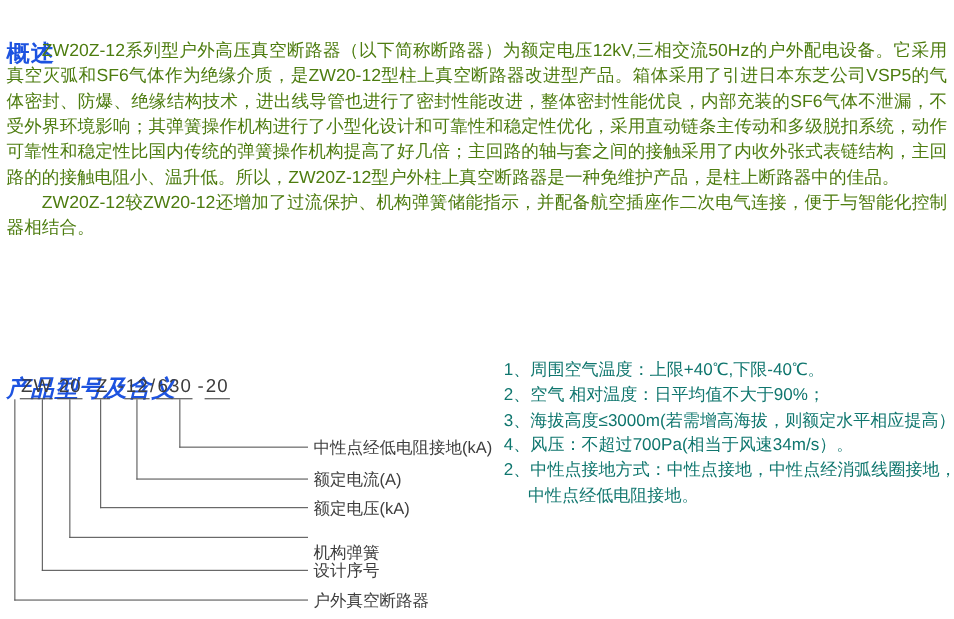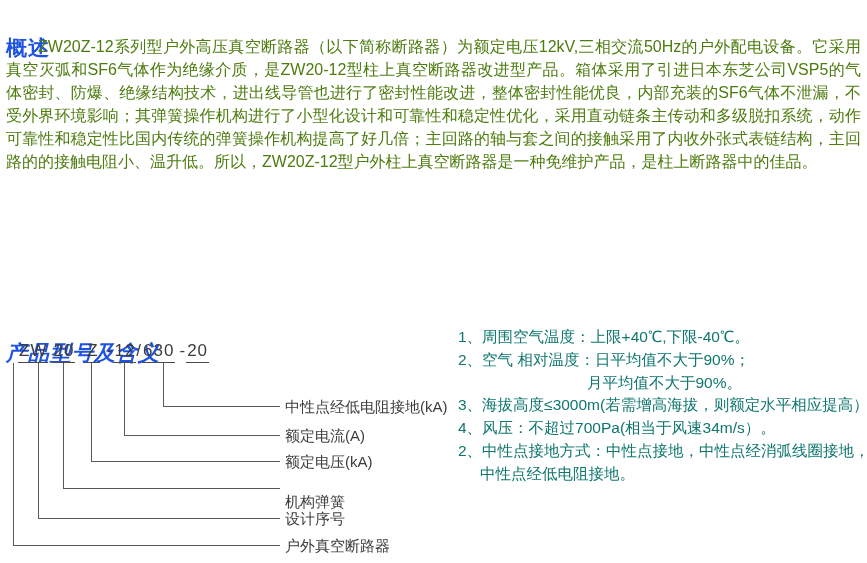--- a/index.html
+++ b/index.html
@@ -50,20 +50,21 @@
 </style>
 </head>
 <body>
 
 <div class="page">
 
   <h1 class="sec-title">概述</h1>
 
   <div class="text-block">
     <p>ZW20Z-12系列型户外高压真空断路器（以下简称断路器）为额定电压12kV,三相交流50Hz的户外配电设备。它采用真空灭弧和SF6气体作为绝缘介质，是ZW20-12型柱上真空断路器改进型产品。箱体采用了引进日本东芝公司VSP5的气体密封、防爆、绝缘结构技术，进出线导管也进行了密封性能改进，整体密封性能优良，内部充装的SF6气体不泄漏，不受外界环境影响；其弹簧操作机构进行了小型化设计和可靠性和稳定性优化，采用直动链条主传动和多级脱扣系统，动作可靠性和稳定性比国内传统的弹簧操作机构提高了好几倍；主回路的轴与套之间的接触采用了内收外张式表链结构，主回路的的接触电阻小、温升低。所以，ZW20Z-12型户外柱上真空断路器是一种免维护产品，是柱上断路器中的佳品。</p>
+    <p>ZW20Z-12较ZW20-12还增加了过流保护、机构弹簧储能指示，并配备航空插座作二次电气连接，便于与智能化控制器相结合。</p>
   </div>
 
   <h2 class="sec-title model-title">产品型号及含义</h2>
 
   <div class="diagram">
     <div class="model-code">
       <span class="seg gap-s">ZW</span><span class="seg gap-m">20</span><span class="seg gap-x">Z</span><span>-</span><span class="seg">12</span><span>/</span><span class="seg gap-s">630</span><span>-</span><span class="seg">20</span>
     </div>
 
     <div class="leader" style="left:157px; top:22px; width:117px; height:44px;"></div>
@@ -77,20 +78,19 @@
     <div class="dlabel" style="top:86px;">额定电流(A)</div>
     <div class="dlabel" style="top:112px;">额定电压(kA)</div>
     <div class="dlabel" style="top:152px;">机构弹簧</div>
     <div class="dlabel" style="top:169px;">设计序号</div>
     <div class="dlabel" style="top:196px;">户外真空断路器</div>
   </div>
 
   <div class="cond-list">
     <div class="cond-line">1、周围空气温度：上限+40℃,下限-40℃。</div>
     <div class="cond-line">2、空气 相对温度：日平均值不大于90%；</div>
-    <div class="cond-line indent-sub1">月平均值不大于90%。</div>
     <div class="cond-line">3、海拔高度≤3000m(若需增高海拔，则额定水平相应提高）。</div>
     <div class="cond-line">4、风压：不超过700Pa(相当于风速34m/s）。</div>
     <div class="cond-line">2、中性点接地方式：中性点接地，中性点经消弧线圈接地，</div>
     <div class="cond-line indent-sub2">中性点经低电阻接地。</div>
   </div>
 
 </div>
 
 </body></html>

